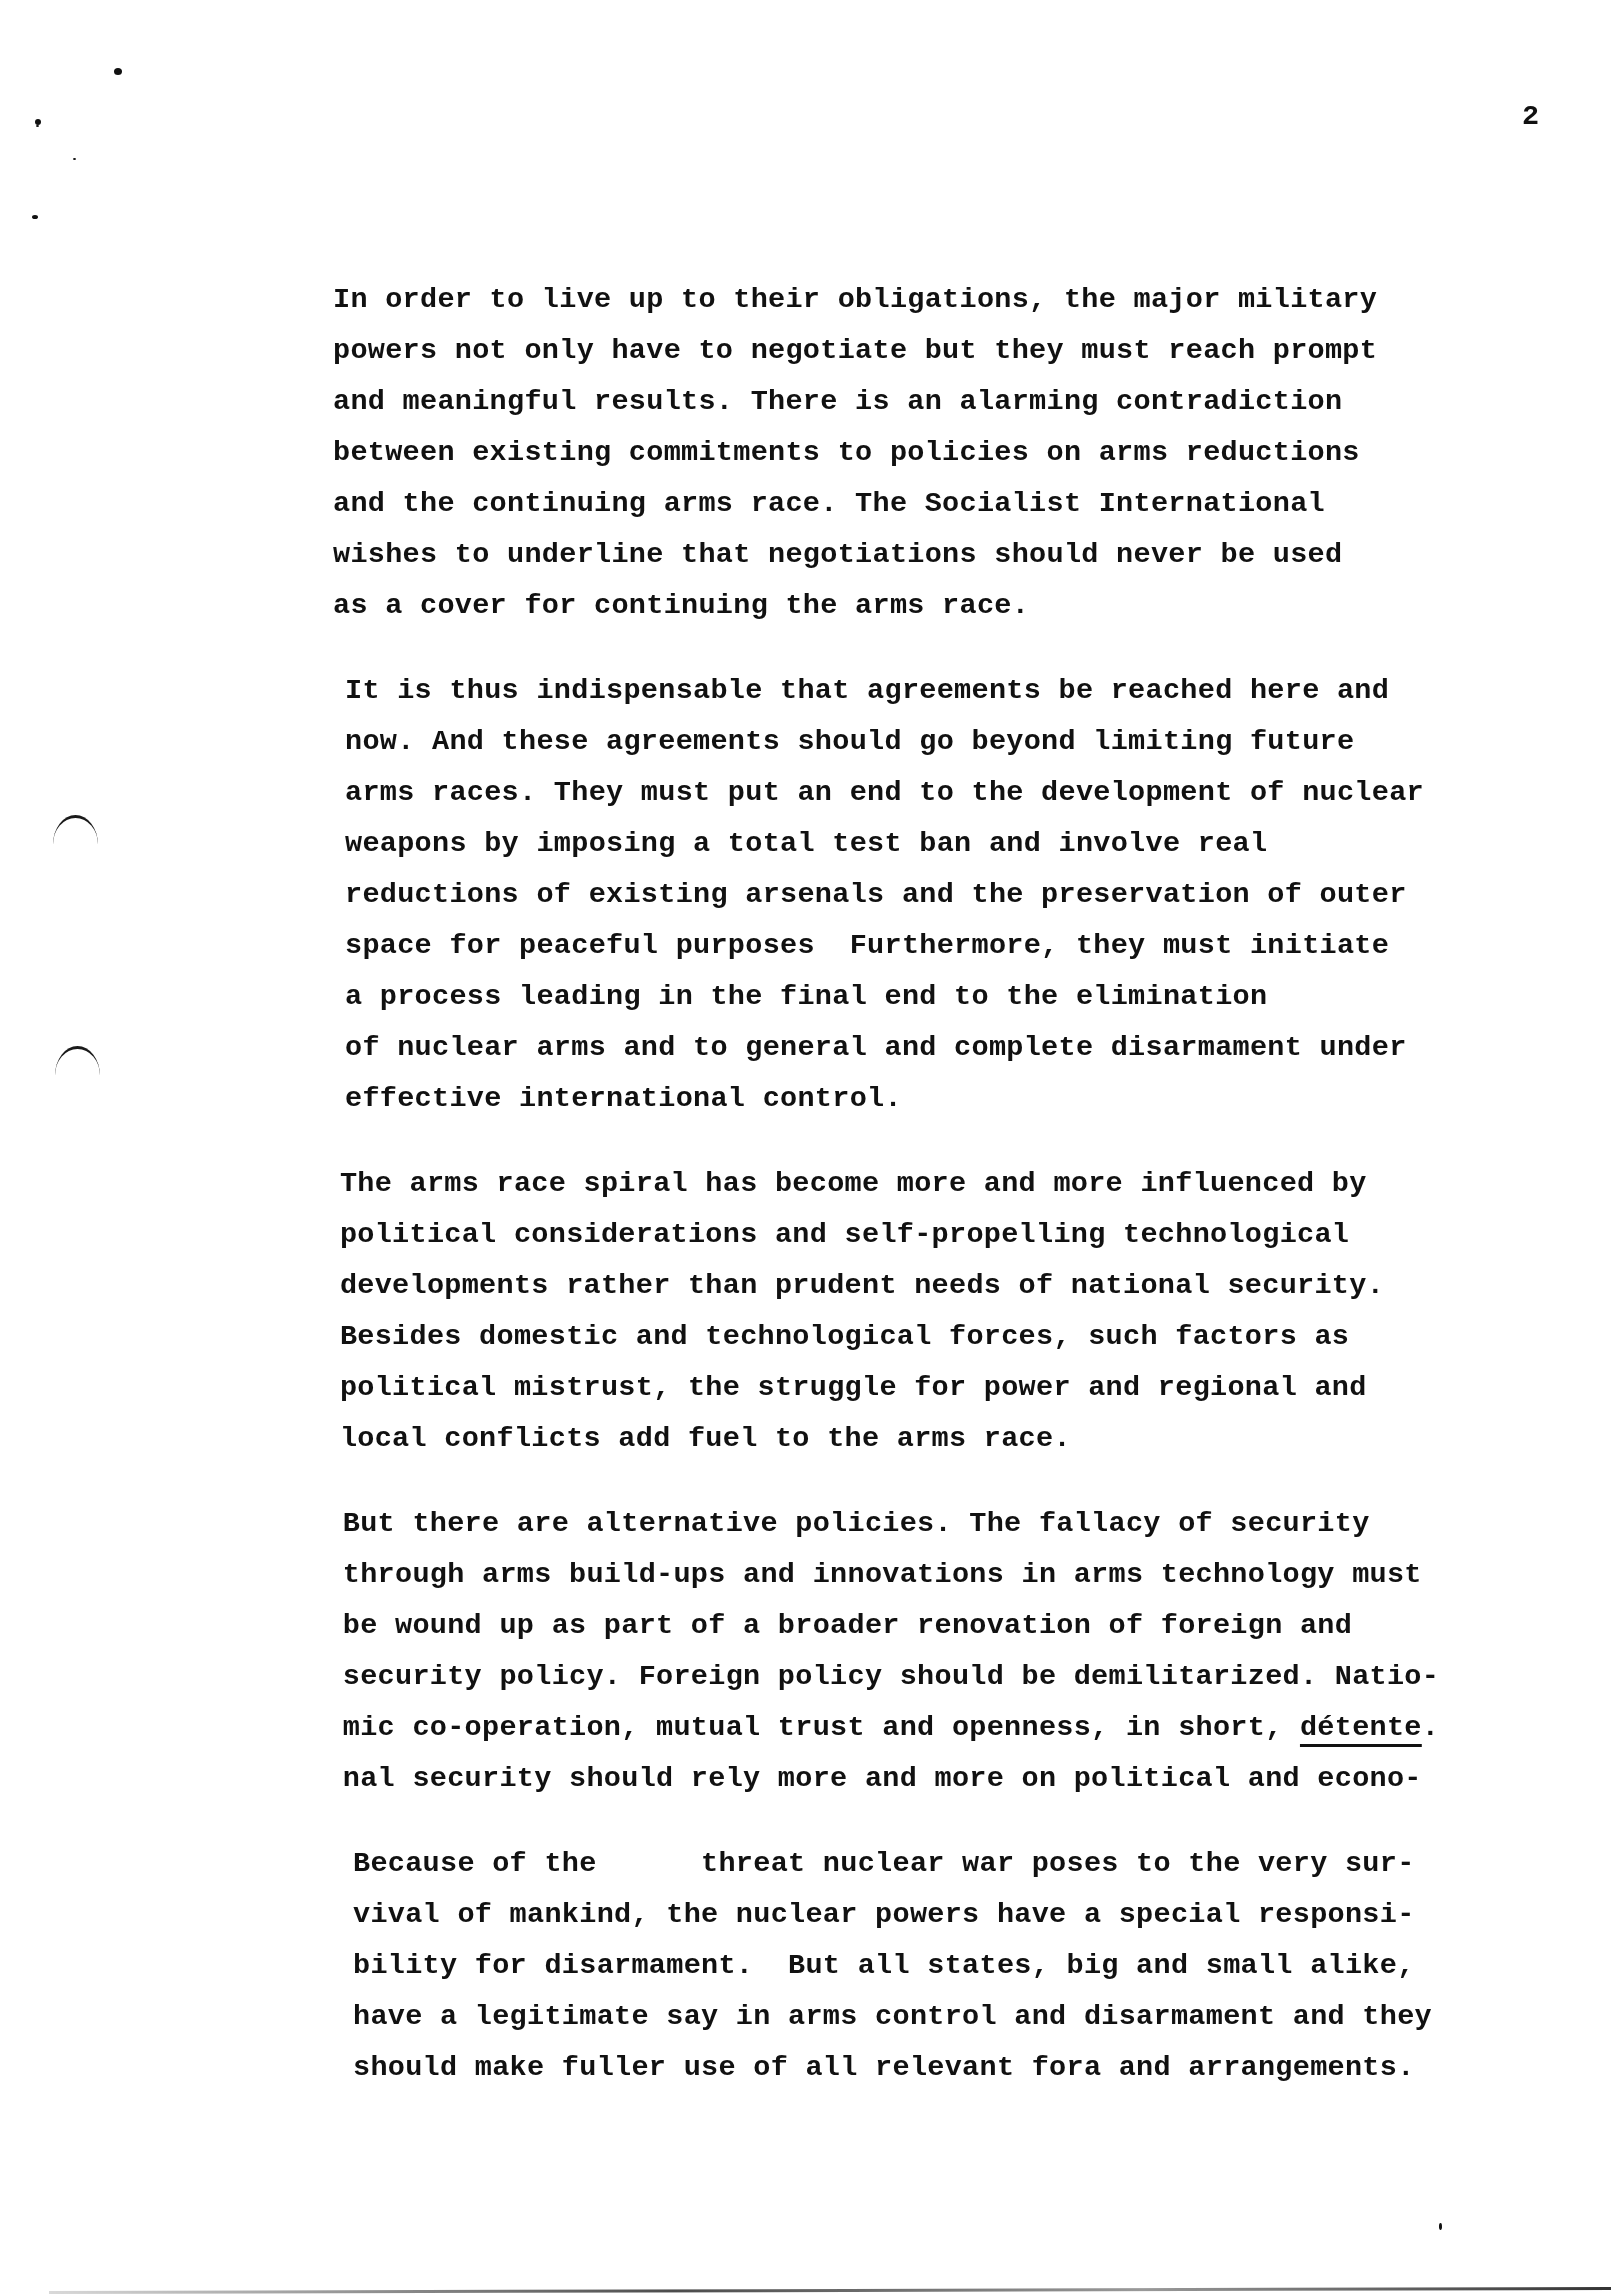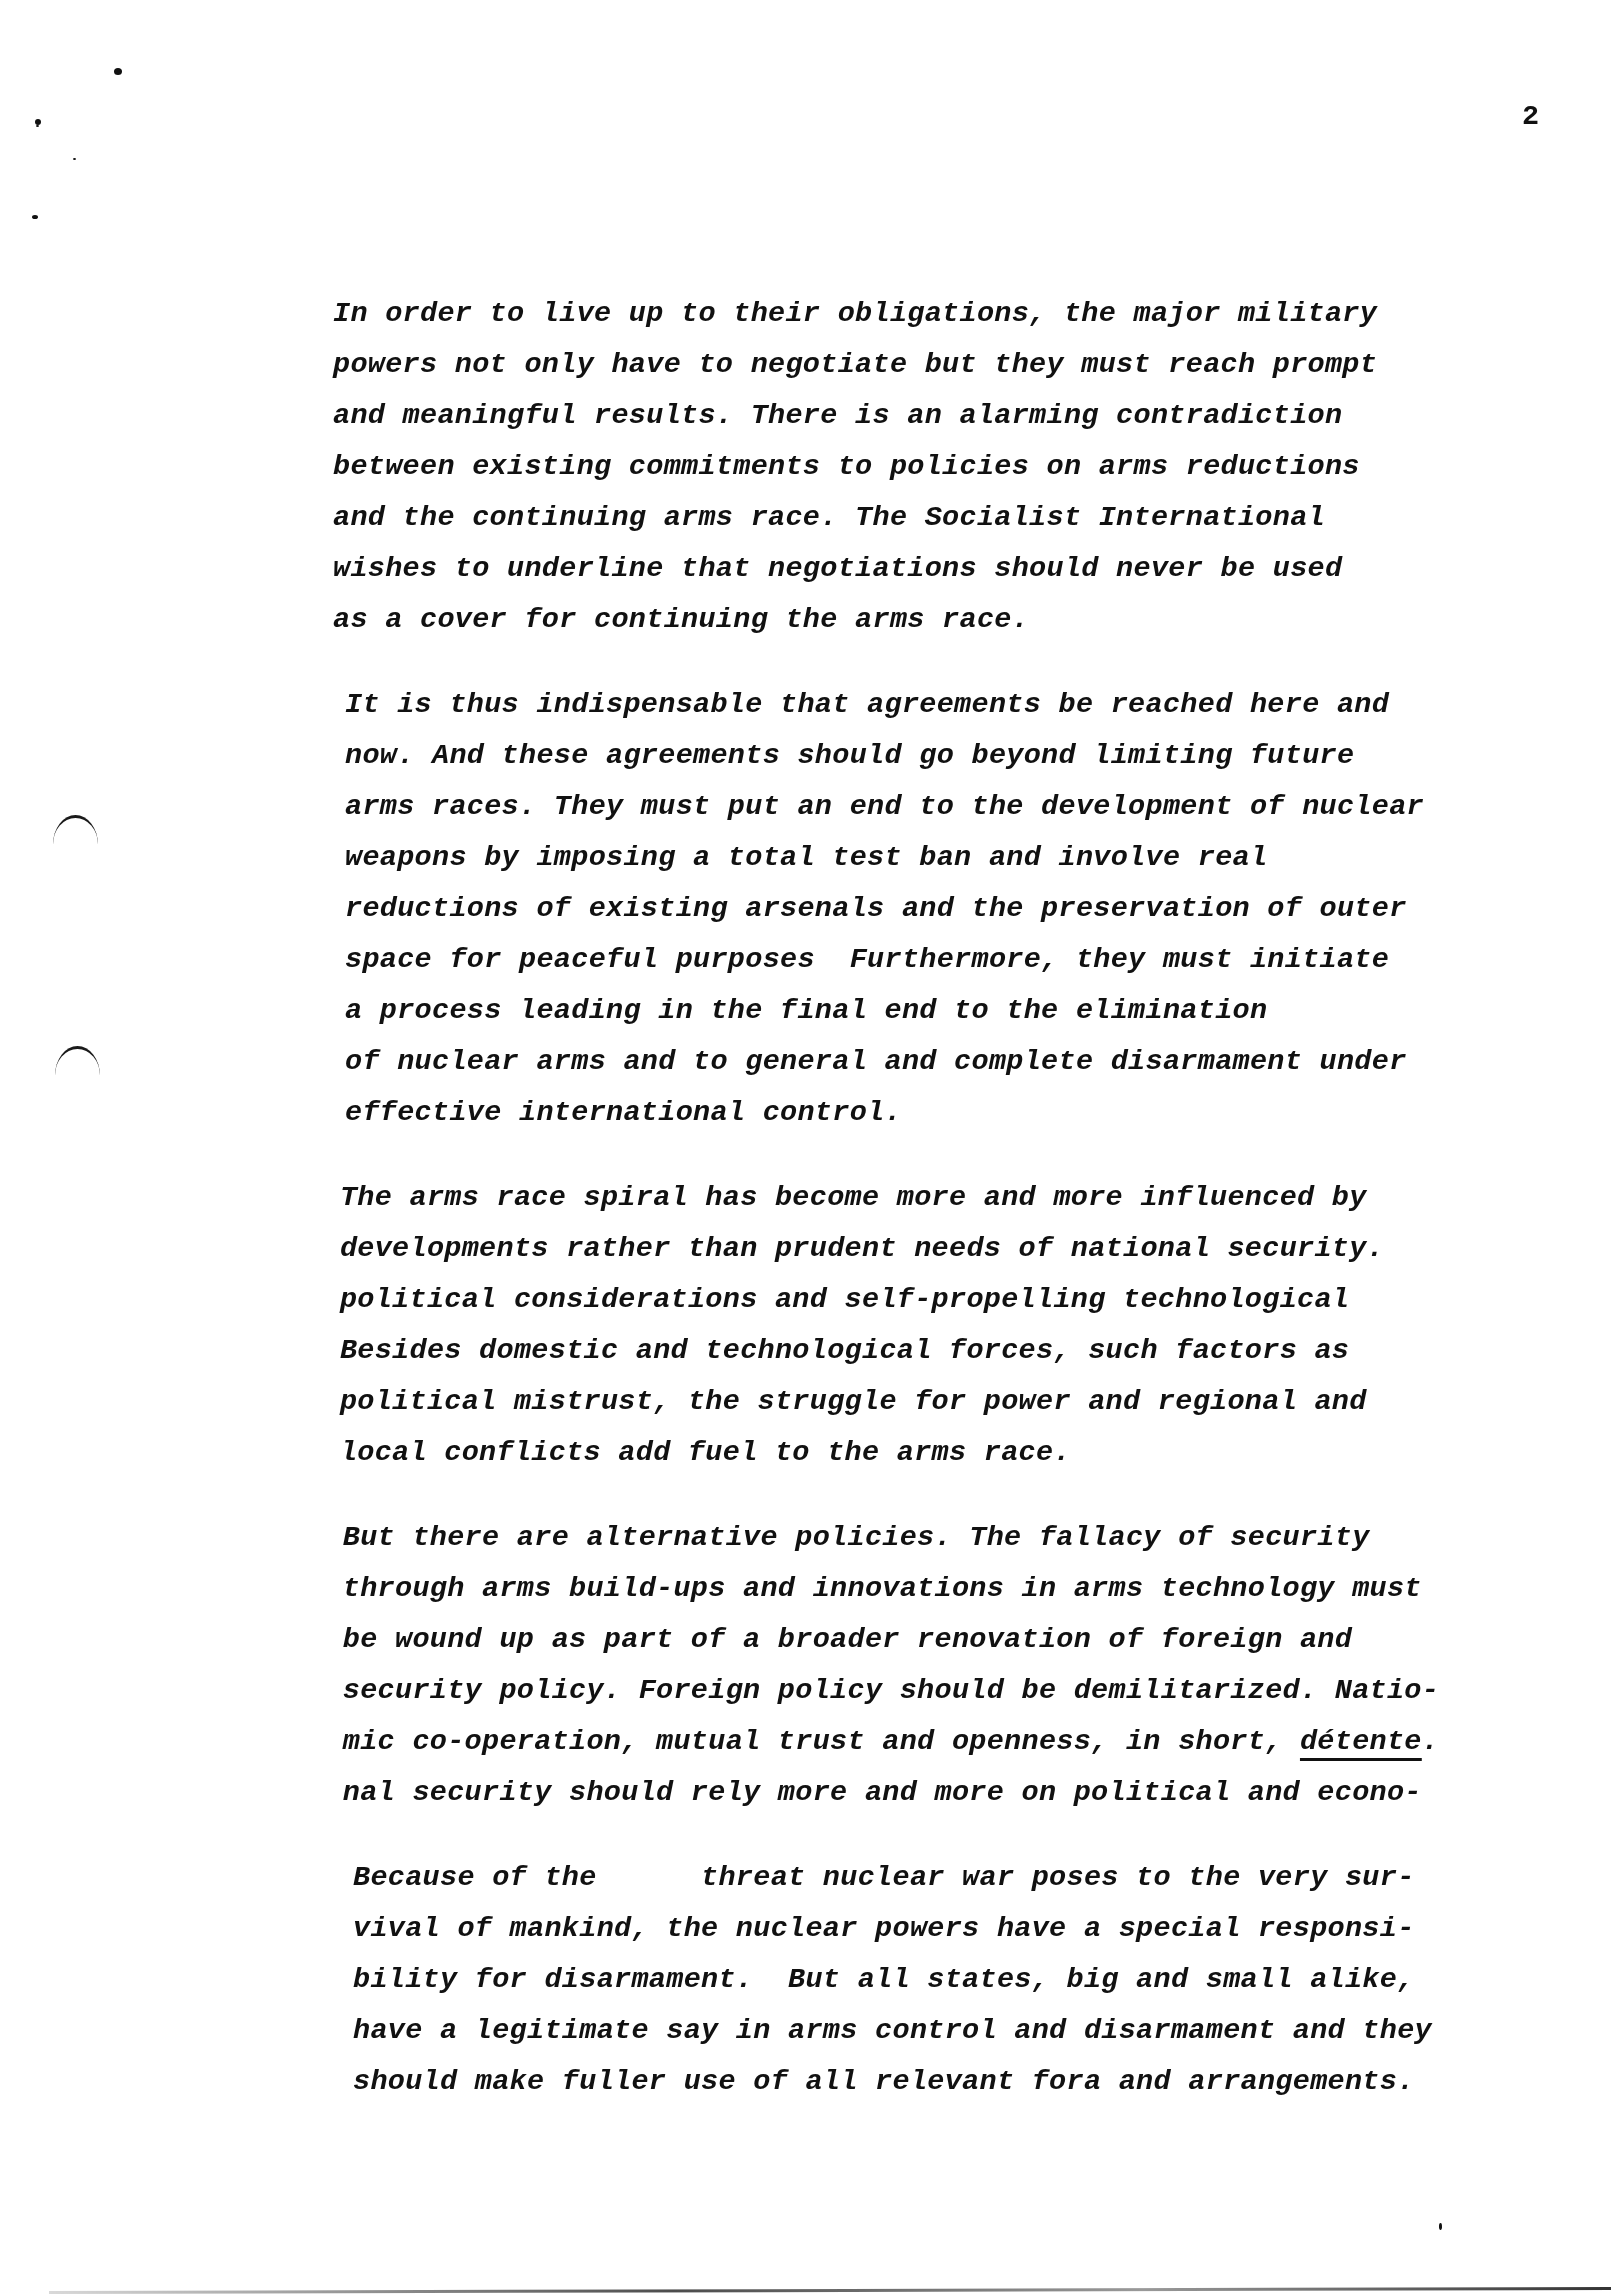--- a/index.html
+++ b/index.html
@@ -19,23 +19,22 @@
       position: absolute;
       left: 1522px;
       top: 103px;
       font-size: 28.5px;
       font-weight: bold;
       line-height: 1;
     }
     .body-text {
       position: absolute;
       left: 333px;
-      top: 288px;
+      top: 274px;
       width: 1258px;
-      font-style: italic;
     }
     .paragraph {
       margin: 0 0 34px 0;
     }
     .line {
       display: block;
       font-size: 28.5px;
       font-weight: bold;
       line-height: 51px;
       white-space: pre;
@@ -109,22 +108,22 @@
     <span class="line">weapons by imposing a total test ban and involve real</span>
     <span class="line">reductions of existing arsenals and the preservation of outer</span>
     <span class="line">space for peaceful purposes  Furthermore, they must initiate</span>
     <span class="line">a process leading in the final end to the elimination</span>
     <span class="line">of nuclear arms and to general and complete disarmament under</span>
     <span class="line">effective international control.</span>
   </div>
 
   <div class="paragraph p3">
     <span class="line">The arms race spiral has become more and more influenced by</span>
+    <span class="line">political considerations and self-propelling technological</span>
     <span class="line">developments rather than prudent needs of national security.</span>
-    <span class="line">political considerations and self-propelling technological</span>
     <span class="line">Besides domestic and technological forces, such factors as</span>
     <span class="line">political mistrust, the struggle for power and regional and</span>
     <span class="line">local conflicts add fuel to the arms race.</span>
   </div>
 
   <div class="paragraph p4">
     <span class="line">But there are alternative policies. The fallacy of security</span>
     <span class="line">through arms build-ups and innovations in arms technology must</span>
     <span class="line">be wound up as part of a broader renovation of foreign and</span>
     <span class="line">security policy. Foreign policy should be demilitarized. Natio-</span>

